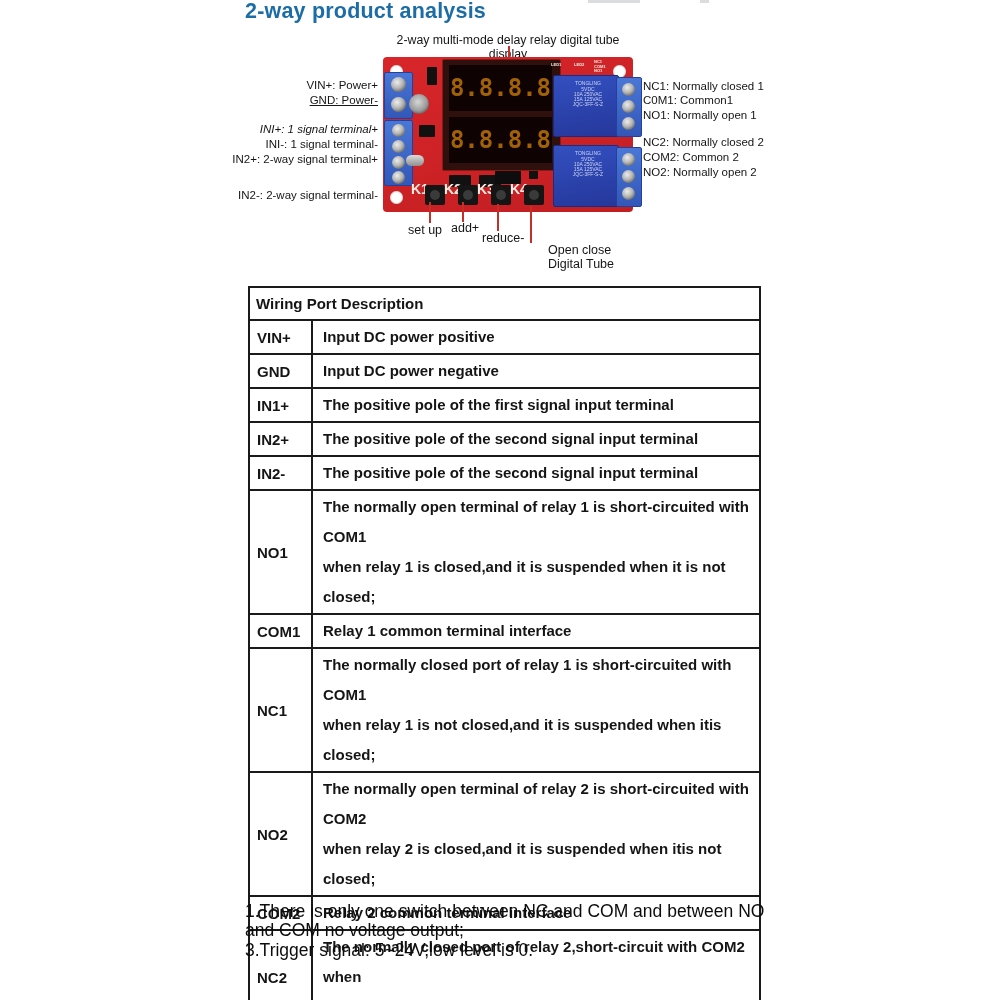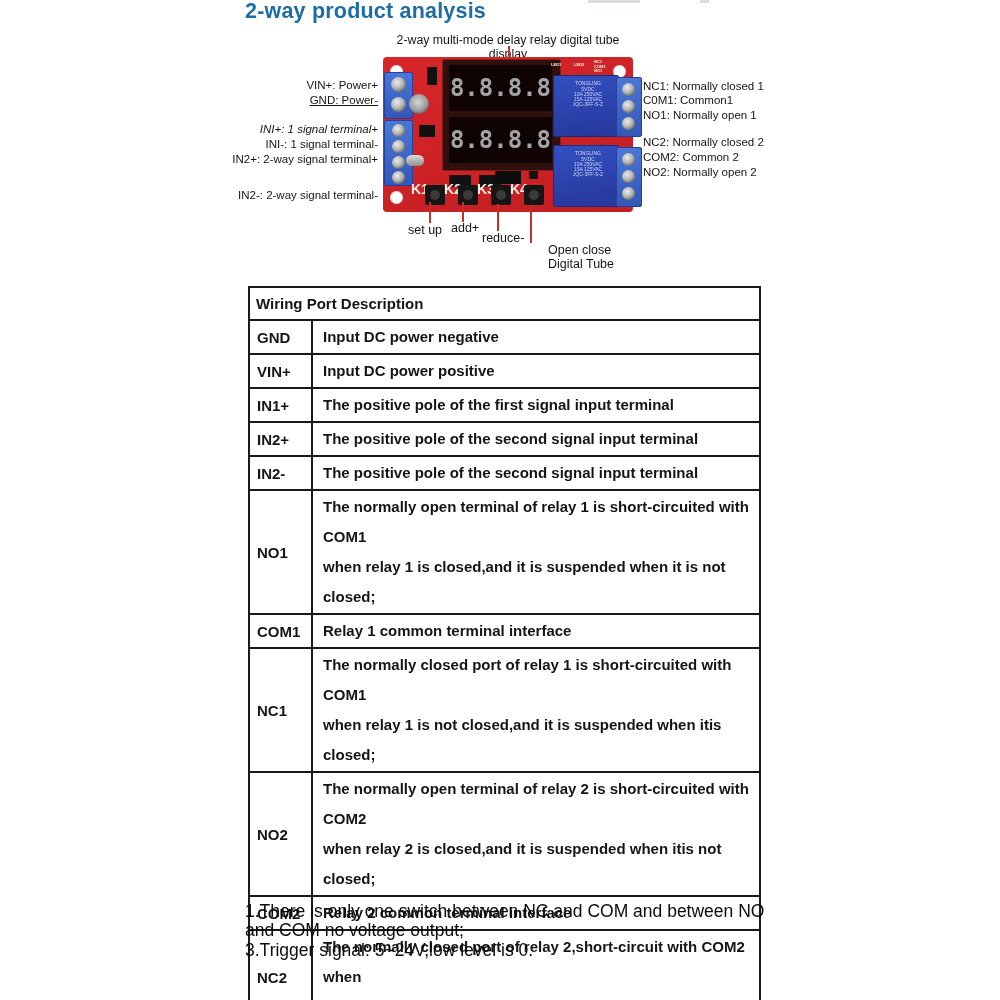--- a/index.html
+++ b/index.html
@@ -34,21 +34,21 @@
         box-shadow:inset 0 0 2px #999;}
   .tblock{position:absolute;background:linear-gradient(180deg,#4a77d6,#3257b8);
           border:1px solid #23409c;border-radius:2px;}
   .screw{position:absolute;border-radius:50%;
          background:radial-gradient(circle at 40% 35%,#ececec,#b5b5b5 45%,#6f6f6f 75%,#4a4a4a);}
   .disp-panel{position:absolute;left:59px;top:2px;width:117px;height:110px;
               background:#30100c;border:1px solid #8c1a14;border-radius:2px;}
   .disp{position:absolute;left:6px;width:103px;height:46px;background:#0e0202;
         display:flex;align-items:center;justify-content:center;
         font-family:"DejaVu Sans Mono", monospace;font-weight:bold;font-size:24px;
-        color:#a3a3a3;letter-spacing:0px;}
+        color:#a16207;letter-spacing:0px;}
   .disp1{top:5px;} .disp2{top:57px;}
   .relay{position:absolute;left:170px;width:64px;height:60px;
          background:linear-gradient(170deg,#3350c0,#25379b);border:1px solid #1b2b80;
          border-radius:2px;overflow:hidden;}
   .relay1{top:18px;} .relay2{top:88px;}
   .relay-text{position:absolute;left:2px;top:5px;width:200%;text-align:center;
               font-size:10px;line-height:10.5px;color:#ccd4f2;white-space:pre-line;
               transform:scale(0.5);transform-origin:0 0;}
   .rterm{position:absolute;left:233px;width:24px;height:58px;
          background:linear-gradient(180deg,#4a77d6,#3257b8);border:1px solid #23409c;
@@ -202,26 +202,26 @@
     <div class="blabel" style="left:511px;top:243px;margin-left:37px;">Open close
 Digital Tube</div>
   </div>
 
   <table class="wtable">
     <tbody>
         <tr class="thead">
       <td colspan="2">Wiring Port Description</td>
     </tr>
     <tr class="h33">
+      <td class="col-port">VIN+</td>
+      <td class="col-desc">Input DC power positive</td>
+    </tr>
+    <tr class="h33">
       <td class="col-port">GND</td>
       <td class="col-desc">Input DC power negative</td>
-    </tr>
-    <tr class="h33">
-      <td class="col-port">VIN+</td>
-      <td class="col-desc">Input DC power positive</td>
     </tr>
     <tr class="h38">
       <td class="col-port">IN1+</td>
       <td class="col-desc">The positive pole of the first signal input terminal</td>
     </tr>
     <tr class="h38">
       <td class="col-port">IN2+</td>
       <td class="col-desc">The positive pole of the second signal input terminal</td>
     </tr>
     <tr class="h38">

